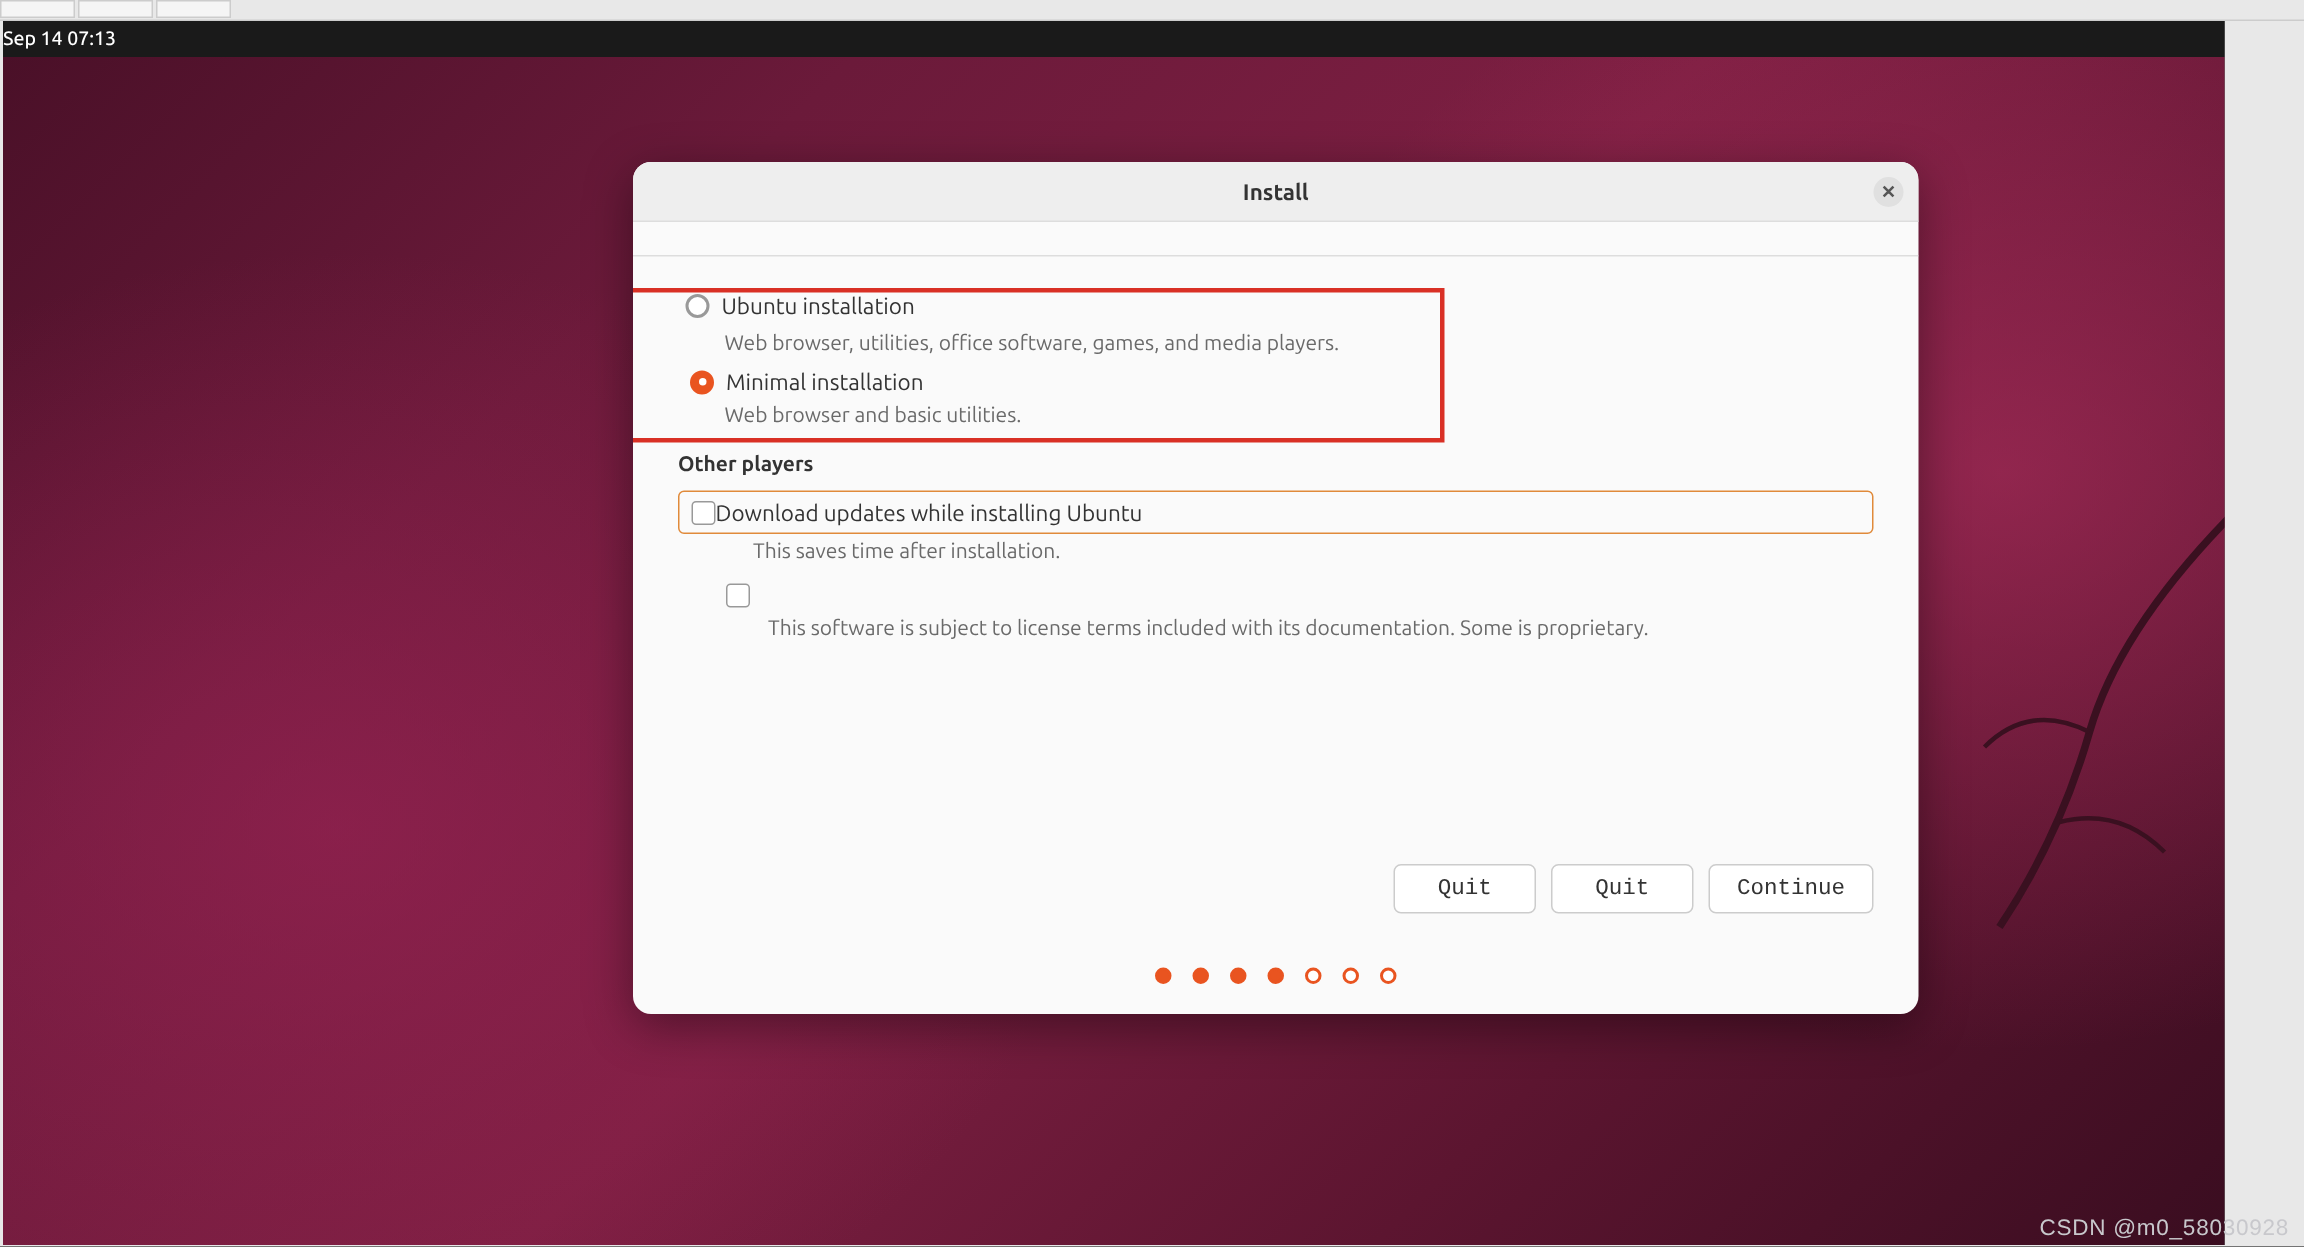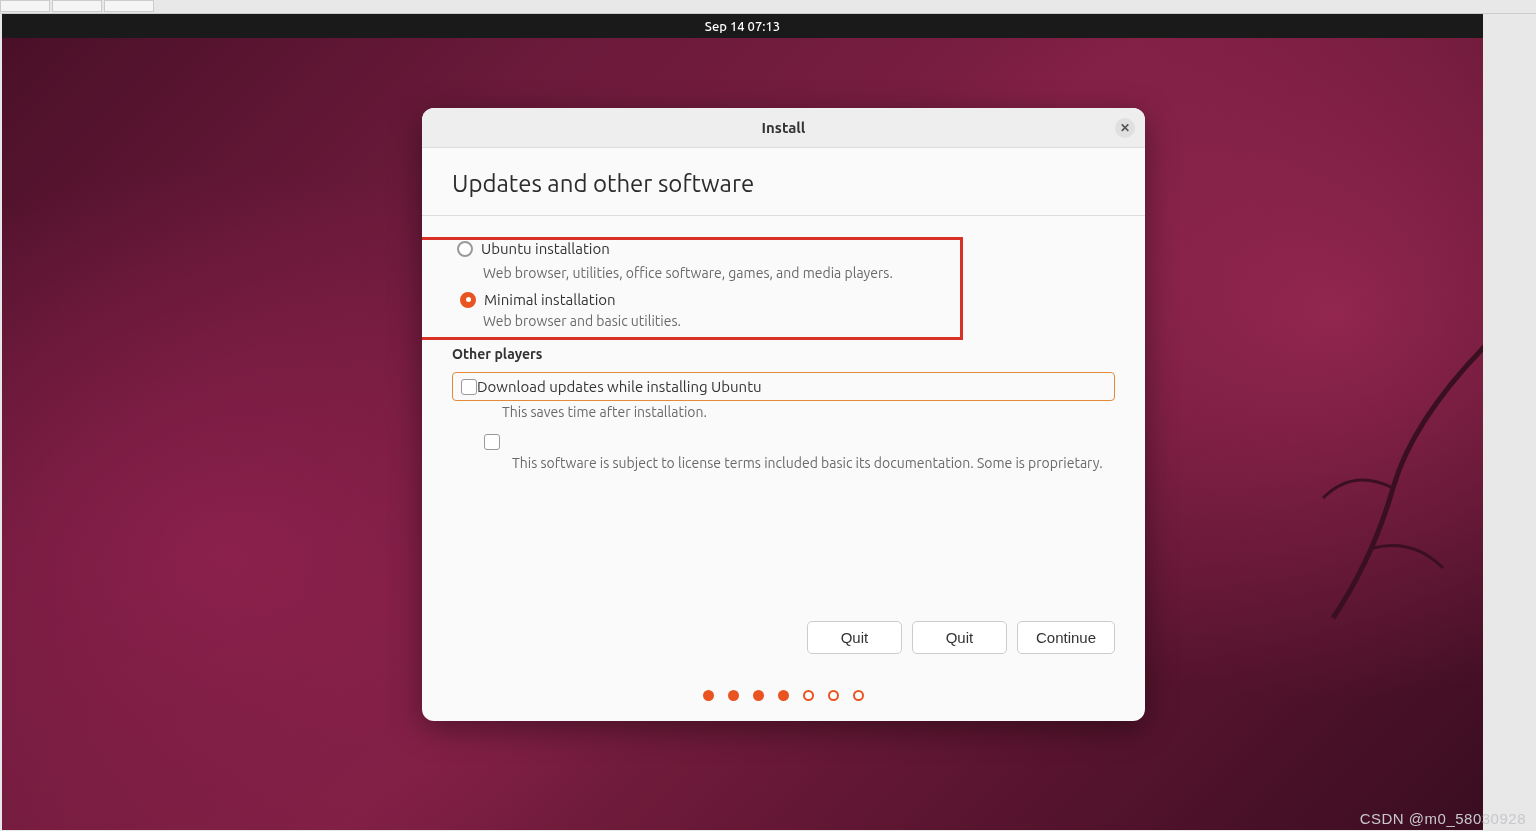--- a/index.html
+++ b/index.html
@@ -33,21 +33,20 @@
       background: #000;
     }
     .top-bar {
       position: absolute;
       top: 0; left: 0; width: 100%;
       height: 24px;
       background: #1a1a1a;
       color: #fff;
       display: flex;
       align-items: center;
-      justify-content: center;
       font-size: 13px;
       font-weight: 500;
     }
     .desktop {
       position: absolute;
       top: 24px; left: 0;
       width: 100%;
       height: 792px;
       background:
         radial-gradient(ellipse 900px 700px at 15% 65%, rgba(155,35,85,0.6), transparent 55%),
@@ -56,21 +55,21 @@
       overflow: hidden;
     }
     .branch {
       position: absolute; right: -10px; top: 300px;
       width: 200px; height: 300px;
       pointer-events: none;
     }
     .dialog {
       position: absolute;
       left: 420px; top: 70px;
-      width: 723px;
+      width: 857px;
       background: #fafafa;
       border-radius: 12px;
       box-shadow: 0 8px 32px rgba(0,0,0,0.4);
       overflow: hidden;
     }
     .title-bar {
       position: relative;
       height: 40px;
       background: #eeeeee;
       display: flex;
@@ -171,20 +170,21 @@
     }
     .btn {
       min-width: 95px;
       padding: 7px 18px;
       background: #fff;
       border: 1px solid #ccc;
       border-radius: 5px;
       font-size: 15px;
       color: #333;
       cursor: pointer;
+      font-family: Liberation Mono, monospace;
     }
     .pager {
       display: flex; justify-content: center;
       gap: 14px;
       padding: 18px 0 20px 0;
     }
     .dot {
       width: 11px; height: 11px;
       border-radius: 50%;
       border: 2px solid #e95420;
@@ -226,21 +226,20 @@
 
     <div class="dialog">
       <div class="title-bar">
         <span>Install</span>
         <div class="close-btn">
           <span>✕</span>
         </div>
       </div>
 
       <div class="content">
-        <h1 class="heading">Updates and other software</h1>
         <hr class="hr">
 
 
         <div class="option-row">
           <div class="radio"></div>
           <span class="opt-label">Ubuntu installation</span>
         </div>
 
         <div class="highlight-box">
           <div class="opt-desc">Web browser, utilities, office software, games, and media players.</div>
@@ -256,21 +255,21 @@
 
         <div class="focus-row">
           <div class="checkbox"></div>
           <span class="opt-label">Download updates while installing Ubuntu</span>
         </div>
         <div class="opt-desc" style="margin-left:50px">This saves time after installation.</div>
 
         <div class="option-row" style="margin-top:12px;margin-left:32px">
           <div class="checkbox"></div>
         </div>
-        <div class="opt-desc" style="margin-left:60px">This software is subject to license terms included basic its documentation. Some is proprietary.</div>
+        <div class="opt-desc" style="margin-left:60px">This software is subject to license terms included with its documentation. Some is proprietary.</div>
 
         <div class="button-row">
           <button class="btn">Quit</button>
           <button class="btn">Quit</button>
           <button class="btn">Continue</button>
         </div>
       </div>
 
       <div class="pager">
         <div class="dot fill"></div>

